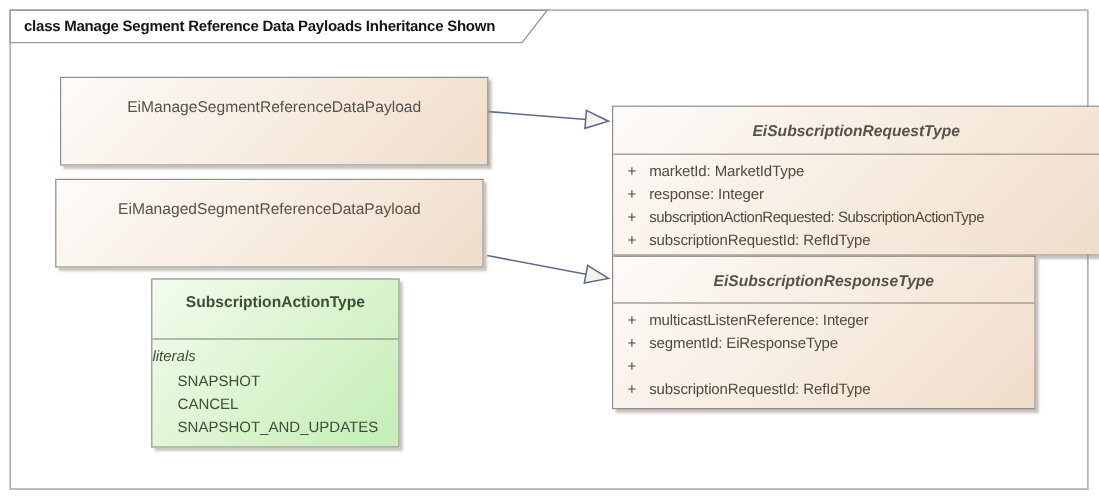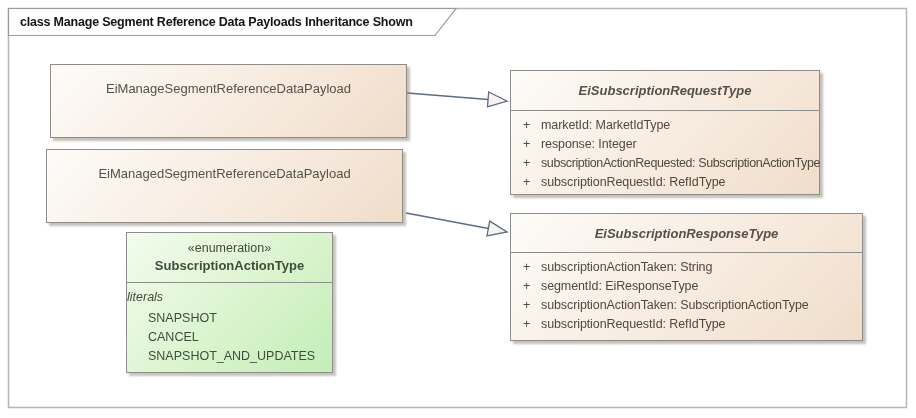--- a/index.html
+++ b/index.html
@@ -142,21 +142,21 @@
   <div class="diagram-title">class Manage Segment Reference Data Payloads Inheritance Shown</div>
 
   <div class="uml-box" style="left:50px; top:64px; width:357px; height:74px;">
     <div class="class-name">EiManageSegmentReferenceDataPayload</div>
   </div>
 
   <div class="uml-box" style="left:46px; top:149px; width:357px; height:74px;">
     <div class="class-name">EiManagedSegmentReferenceDataPayload</div>
   </div>
 
-  <div class="uml-box" style="left:510px; top:70px; width:310px; height:125px;">
+  <div class="uml-box" style="left:510px; top:88px; width:407px; height:125px;">
     <div class="title-compartment" style="height:40px;">
       <span class="abstract-name">EiSubscriptionRequestType</span>
     </div>
     <div class="attrs">
       <div class="attr-row">
         <span class="vis">+</span>
         <span class="attr-text">marketId: MarketIdType</span>
       </div>
       <div class="attr-row">
         <span class="vis">+</span>
@@ -173,40 +173,38 @@
     </div>
   </div>
 
   <div class="uml-box" style="left:510px; top:213px; width:353px; height:128px;">
     <div class="title-compartment" style="height:39px;">
       <span class="abstract-name">EiSubscriptionResponseType</span>
     </div>
     <div class="attrs">
       <div class="attr-row">
         <span class="vis">+</span>
-        <span class="attr-text">subscriptionActionTaken: String</span>
+        <span class="attr-text">multicastListenReference: Integer</span>
       </div>
       <div class="attr-row">
         <span class="vis">+</span>
         <span class="attr-text">segmentId: EiResponseType</span>
       </div>
       <div class="attr-row">
         <span class="vis">+</span>
-        <span class="attr-text">subscriptionActionTaken: SubscriptionActionType</span>
       </div>
       <div class="attr-row">
         <span class="vis">+</span>
         <span class="attr-text">subscriptionRequestId: RefIdType</span>
       </div>
     </div>
   </div>
 
   <div class="enum-box" style="left:126px; top:232px; width:207px; height:141px;">
     <div class="enum-header">
-      <div class="enum-stereotype">«enumeration»</div>
       <div class="enum-name">SubscriptionActionType</div>
     </div>
     <div class="enum-body">
       <div class="literals-label">literals</div>
       <div class="literal-item">SNAPSHOT</div>
       <div class="literal-item">CANCEL</div>
       <div class="literal-item">SNAPSHOT_AND_UPDATES</div>
     </div>
   </div>
 

